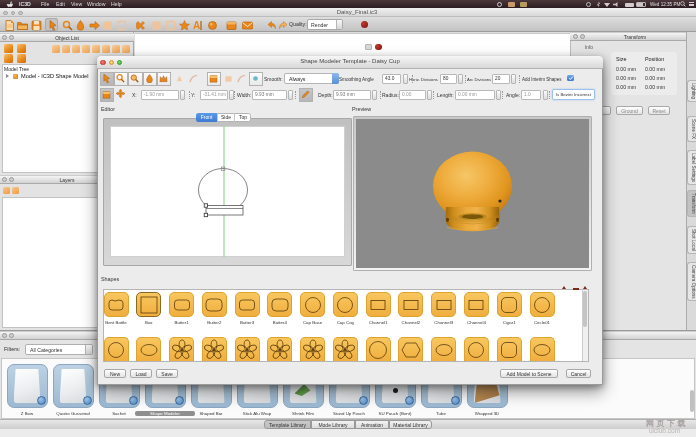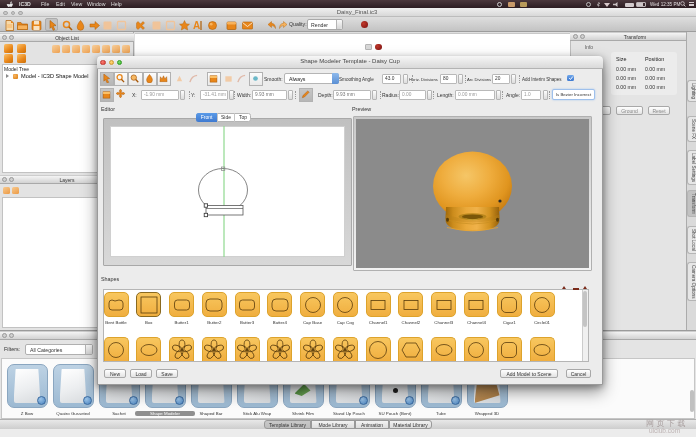--- a/index.html
+++ b/index.html
@@ -236,21 +236,21 @@
 <div class="a" style="left:466.5px;top:364px;width:41px;height:44px;border-radius:7px;background:linear-gradient(#bdd2e4,#9cb9d2);border:1px solid #8aa6c0;"></div>
 <div class="a" style="left:473.5px;top:369px;width:27px;height:34px;border-radius:2px;background:linear-gradient(160deg,#ffffff,#eceef0 55%,#d8dbde);clip-path:polygon(8% 0,92% 0,100% 100%,0 100%);"></div>
 <div class="a" style="left:474.5px;top:377px;width:25px;height:26px;background:linear-gradient(140deg,#c89a62,#a87a42);clip-path:polygon(0 100%,100% 70%,80% 0,10% 20%);"></div>
 <div class="shl" style="left:457.0px;top:410.5px;width:60px;">Wrapped 3D</div>
 <div class="a" style="left:0;top:419px;width:696px;height:10px;background:linear-gradient(#e8e8e8,#cdcdcd);border-top:1px solid #b0b0b0;"></div>
 <div class="a" style="left:264px;top:420px;width:47px;height:8.5px;background:linear-gradient(#c9c9c9,#bdbdbd);border:1px solid #999;border-radius:3px 0 0 3px;font-size:5px;color:#333;text-align:center;line-height:8px;">Template Library</div>
 <div class="a" style="left:311px;top:420px;width:44px;height:8.5px;background:linear-gradient(#f2f2f2,#dcdcdc);border:1px solid #999;font-size:5px;color:#333;text-align:center;line-height:8px;">Mode Library</div>
 <div class="a" style="left:355px;top:420px;width:34px;height:8.5px;background:linear-gradient(#f2f2f2,#dcdcdc);border:1px solid #999;font-size:5px;color:#333;text-align:center;line-height:8px;">Animation</div>
 <div class="a" style="left:389px;top:420px;width:43px;height:8.5px;background:linear-gradient(#f2f2f2,#dcdcdc);border:1px solid #999;border-radius:0 3px 3px 0;font-size:5px;color:#333;text-align:center;line-height:8px;">Material Library</div>
 <div class="a" style="left:0;top:429px;width:696px;height:8px;background:#ececec;"></div>
-<div class="a" style="left:646px;top:417.5px;font-size:8px;color:#a89e9e;letter-spacing:2.5px;font-weight:normal;">网页下载</div>
+<div class="a" style="left:646px;top:417.5px;font-size:8px;color:#a89e9e;letter-spacing:2.5px;font-weight:bold;">网页下载</div>
 <div class="a" style="left:649px;top:426.5px;font-size:6.5px;color:#bdb3b3;">uiclub.com</div>
 <div class="a" style="left:97px;top:56px;width:506px;height:329px;background:#ececec;border-radius:4px 4px 0 0;box-shadow:0 7px 16px rgba(0,0,0,0.42), 0 2px 6px rgba(0,0,0,0.3);border:1px solid #9a9a9a;"></div>
 <div class="a" style="left:97px;top:56px;width:506px;height:13px;background:linear-gradient(#f6f6f6,#d9d9d9);border-radius:4px 4px 0 0;border-bottom:1px solid #b3b3b3;"></div>
 <div class="a" style="left:100px;top:59.5px;width:5.5px;height:5.5px;border-radius:50%;background:radial-gradient(circle at 35% 30%,#f77b72,#e24138);border:0.5px solid #c03830;"></div>
 <div class="a" style="left:108.5px;top:59.5px;width:5.5px;height:5.5px;border-radius:50%;background:radial-gradient(circle at 35% 30%,#fdd97c,#f4b443);border:0.5px solid #d09a30;"></div>
 <div class="a" style="left:116.5px;top:59.5px;width:5.5px;height:5.5px;border-radius:50%;background:radial-gradient(circle at 35% 30%,#7ee070,#3db52c);border:0.5px solid #2f9a20;"></div>
 <div class="a" style="left:97px;top:58px;width:506px;text-align:center;font-size:6px;color:#444;">Shape Modeler Template - Daisy Cup</div>
 <div class="tbtn" style="left:100px;top:72px;width:14.3px;height:14px;background:linear-gradient(#c6c6c6,#b6b6b6);"></div>
     <svg class="a" style="left:102px;top:74px" width="9" height="9" viewBox="0 0 10 10">
       <path d="M2 0 L8.5 5 L5.5 5.7 L7.5 9.3 L5.7 10 L3.8 6.3 L2 8 Z" fill="#e8861a" stroke="#a85808" stroke-width="0.5"></path>

